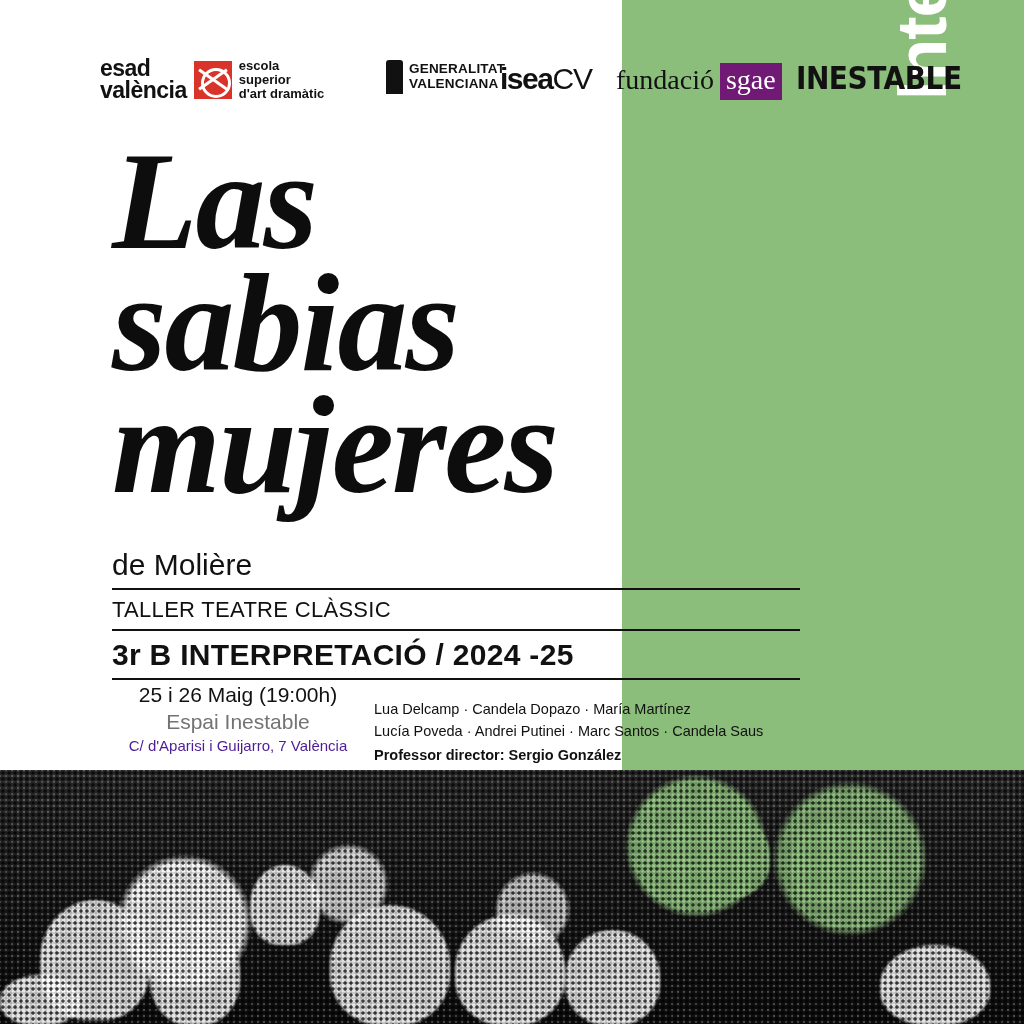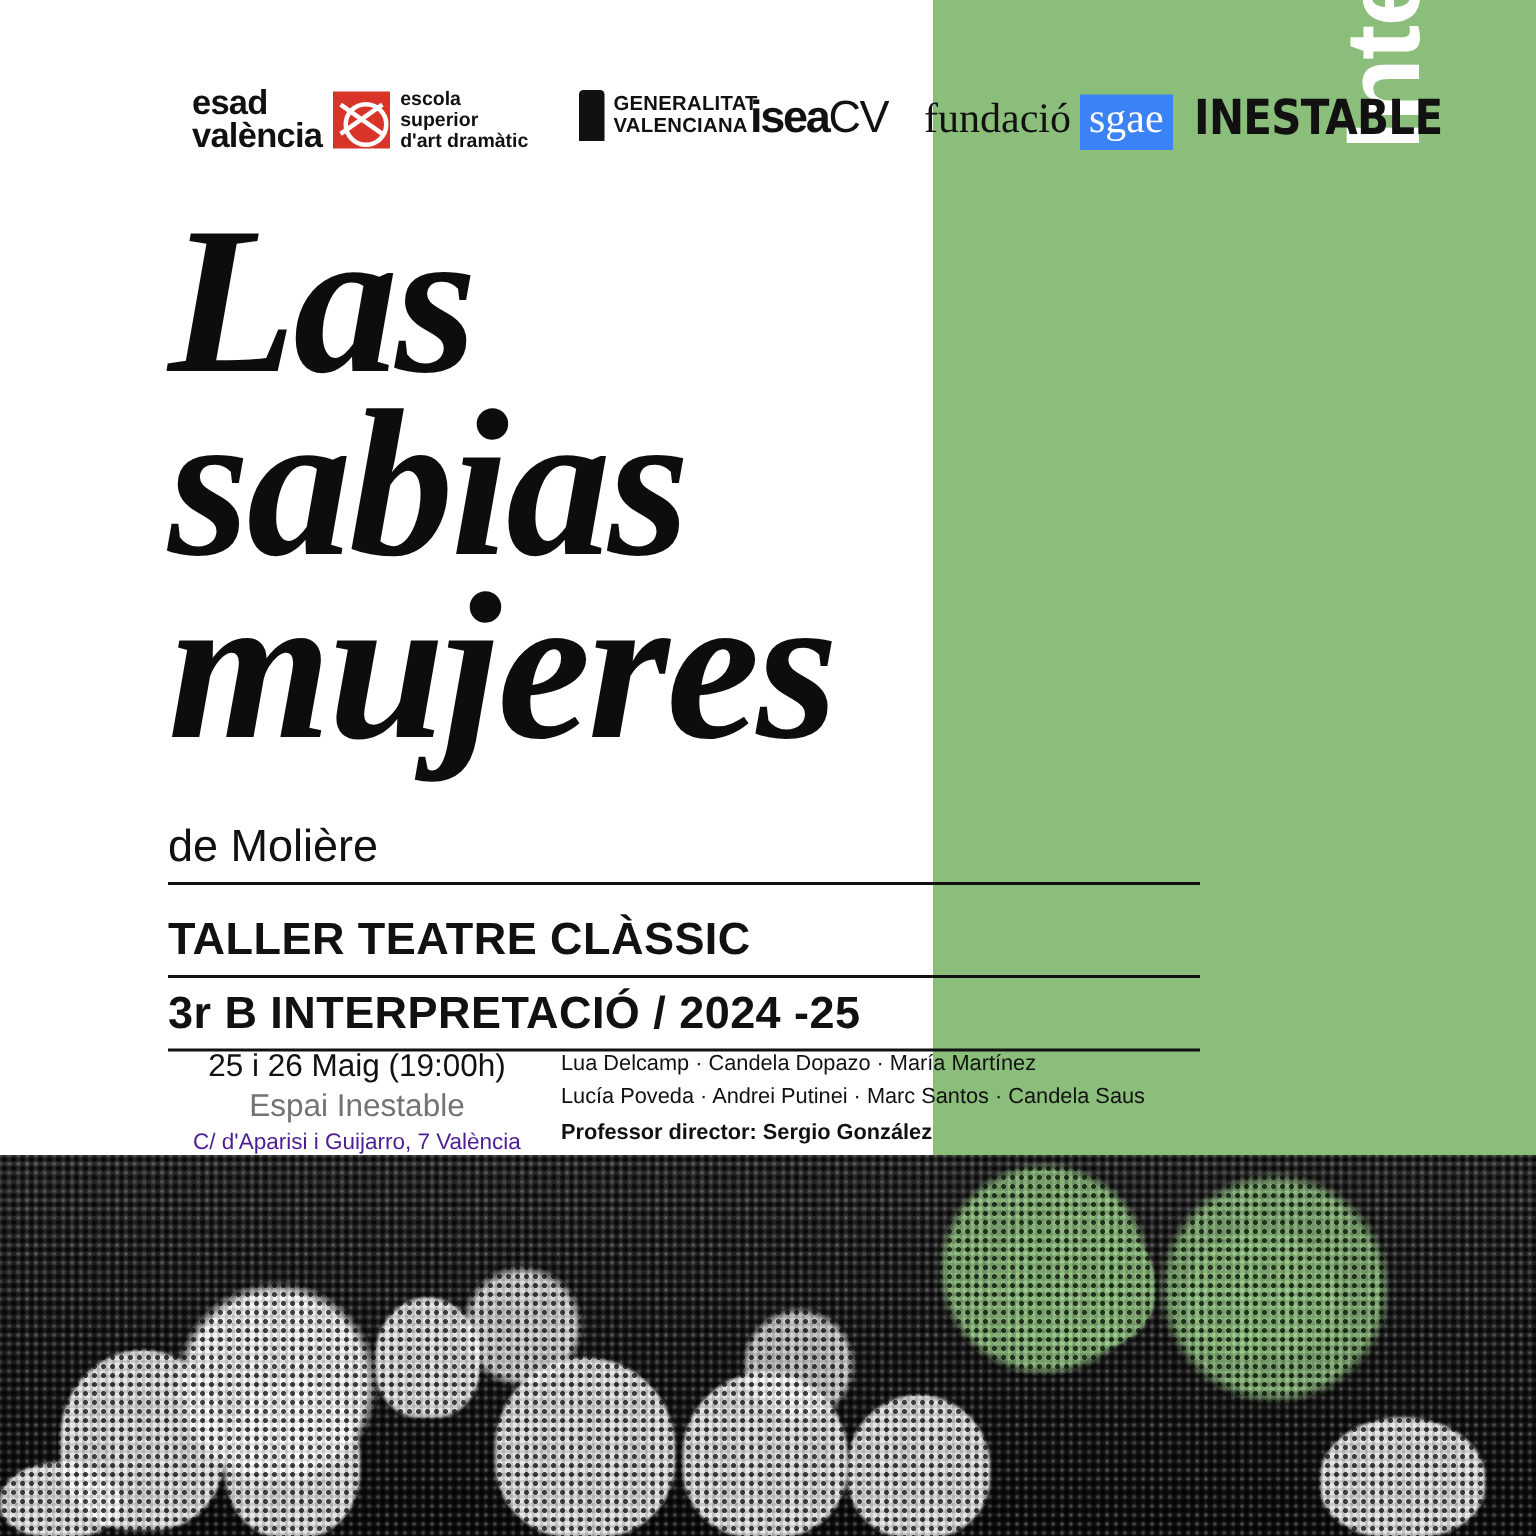--- a/index.html
+++ b/index.html
@@ -48,21 +48,21 @@
   
   .logos {
     position: absolute;
     top: 28px;
     left: 0;
     width: 1024px;
     height: 62px;
   }
   .logo-esad {
     position: absolute;
-    left: 128px;
+    left: 100px;
     top: 30px;
     display: flex;
     align-items: center;
     gap: 7px;
   }
   .esad-text {
     font-size: 23px;
     font-weight: bold;
     line-height: 0.95;
     color: #111;
@@ -140,21 +140,21 @@
     display: flex;
     align-items: baseline;
     gap: 6px;
   }
   .sgae-word {
     font-family: "Liberation Serif", serif;
     font-size: 28px;
     color: #111;
   }
   .sgae-badge {
-    background: #3b82f6;
+    background: #701a75;
     color: #ffffff;
     font-family: "Liberation Serif", serif;
     font-size: 28px;
     padding: 1px 6px 4px 6px;
   }
 
   .logo-inestable {
     position: absolute;
     left: 796px;
     top: 34px;
@@ -193,39 +193,39 @@
   .cr-author {
     font-size: 30px;
     color: #111;
     padding-bottom: 6px;
   }
   .cr-rule {
     border-top: 2px solid #111;
     width: 688px;
   }
   .cr-workshop {
-    font-size: 30px;
-    font-weight: bold;
-    color: #111;
-    padding: 20px 0 6px 0;
+    font-size: 22px;
+    font-weight: normal;
+    color: #111;
+    padding: 7px 0 6px 0;
     letter-spacing: 0.3px;
   }
   .cr-course {
     font-size: 30px;
     font-weight: bold;
     color: #111;
     padding: 7px 0 6px 0;
     letter-spacing: 0.3px;
   }
 
   
   .info-left {
     position: absolute;
     left: 122px;
-    top: 698px;
+    top: 682px;
     width: 232px;
     text-align: center;
   }
   .info-date {
     font-size: 21px;
     color: #111;
     line-height: 1.28;
   }
   .info-venue {
     font-size: 21px;

